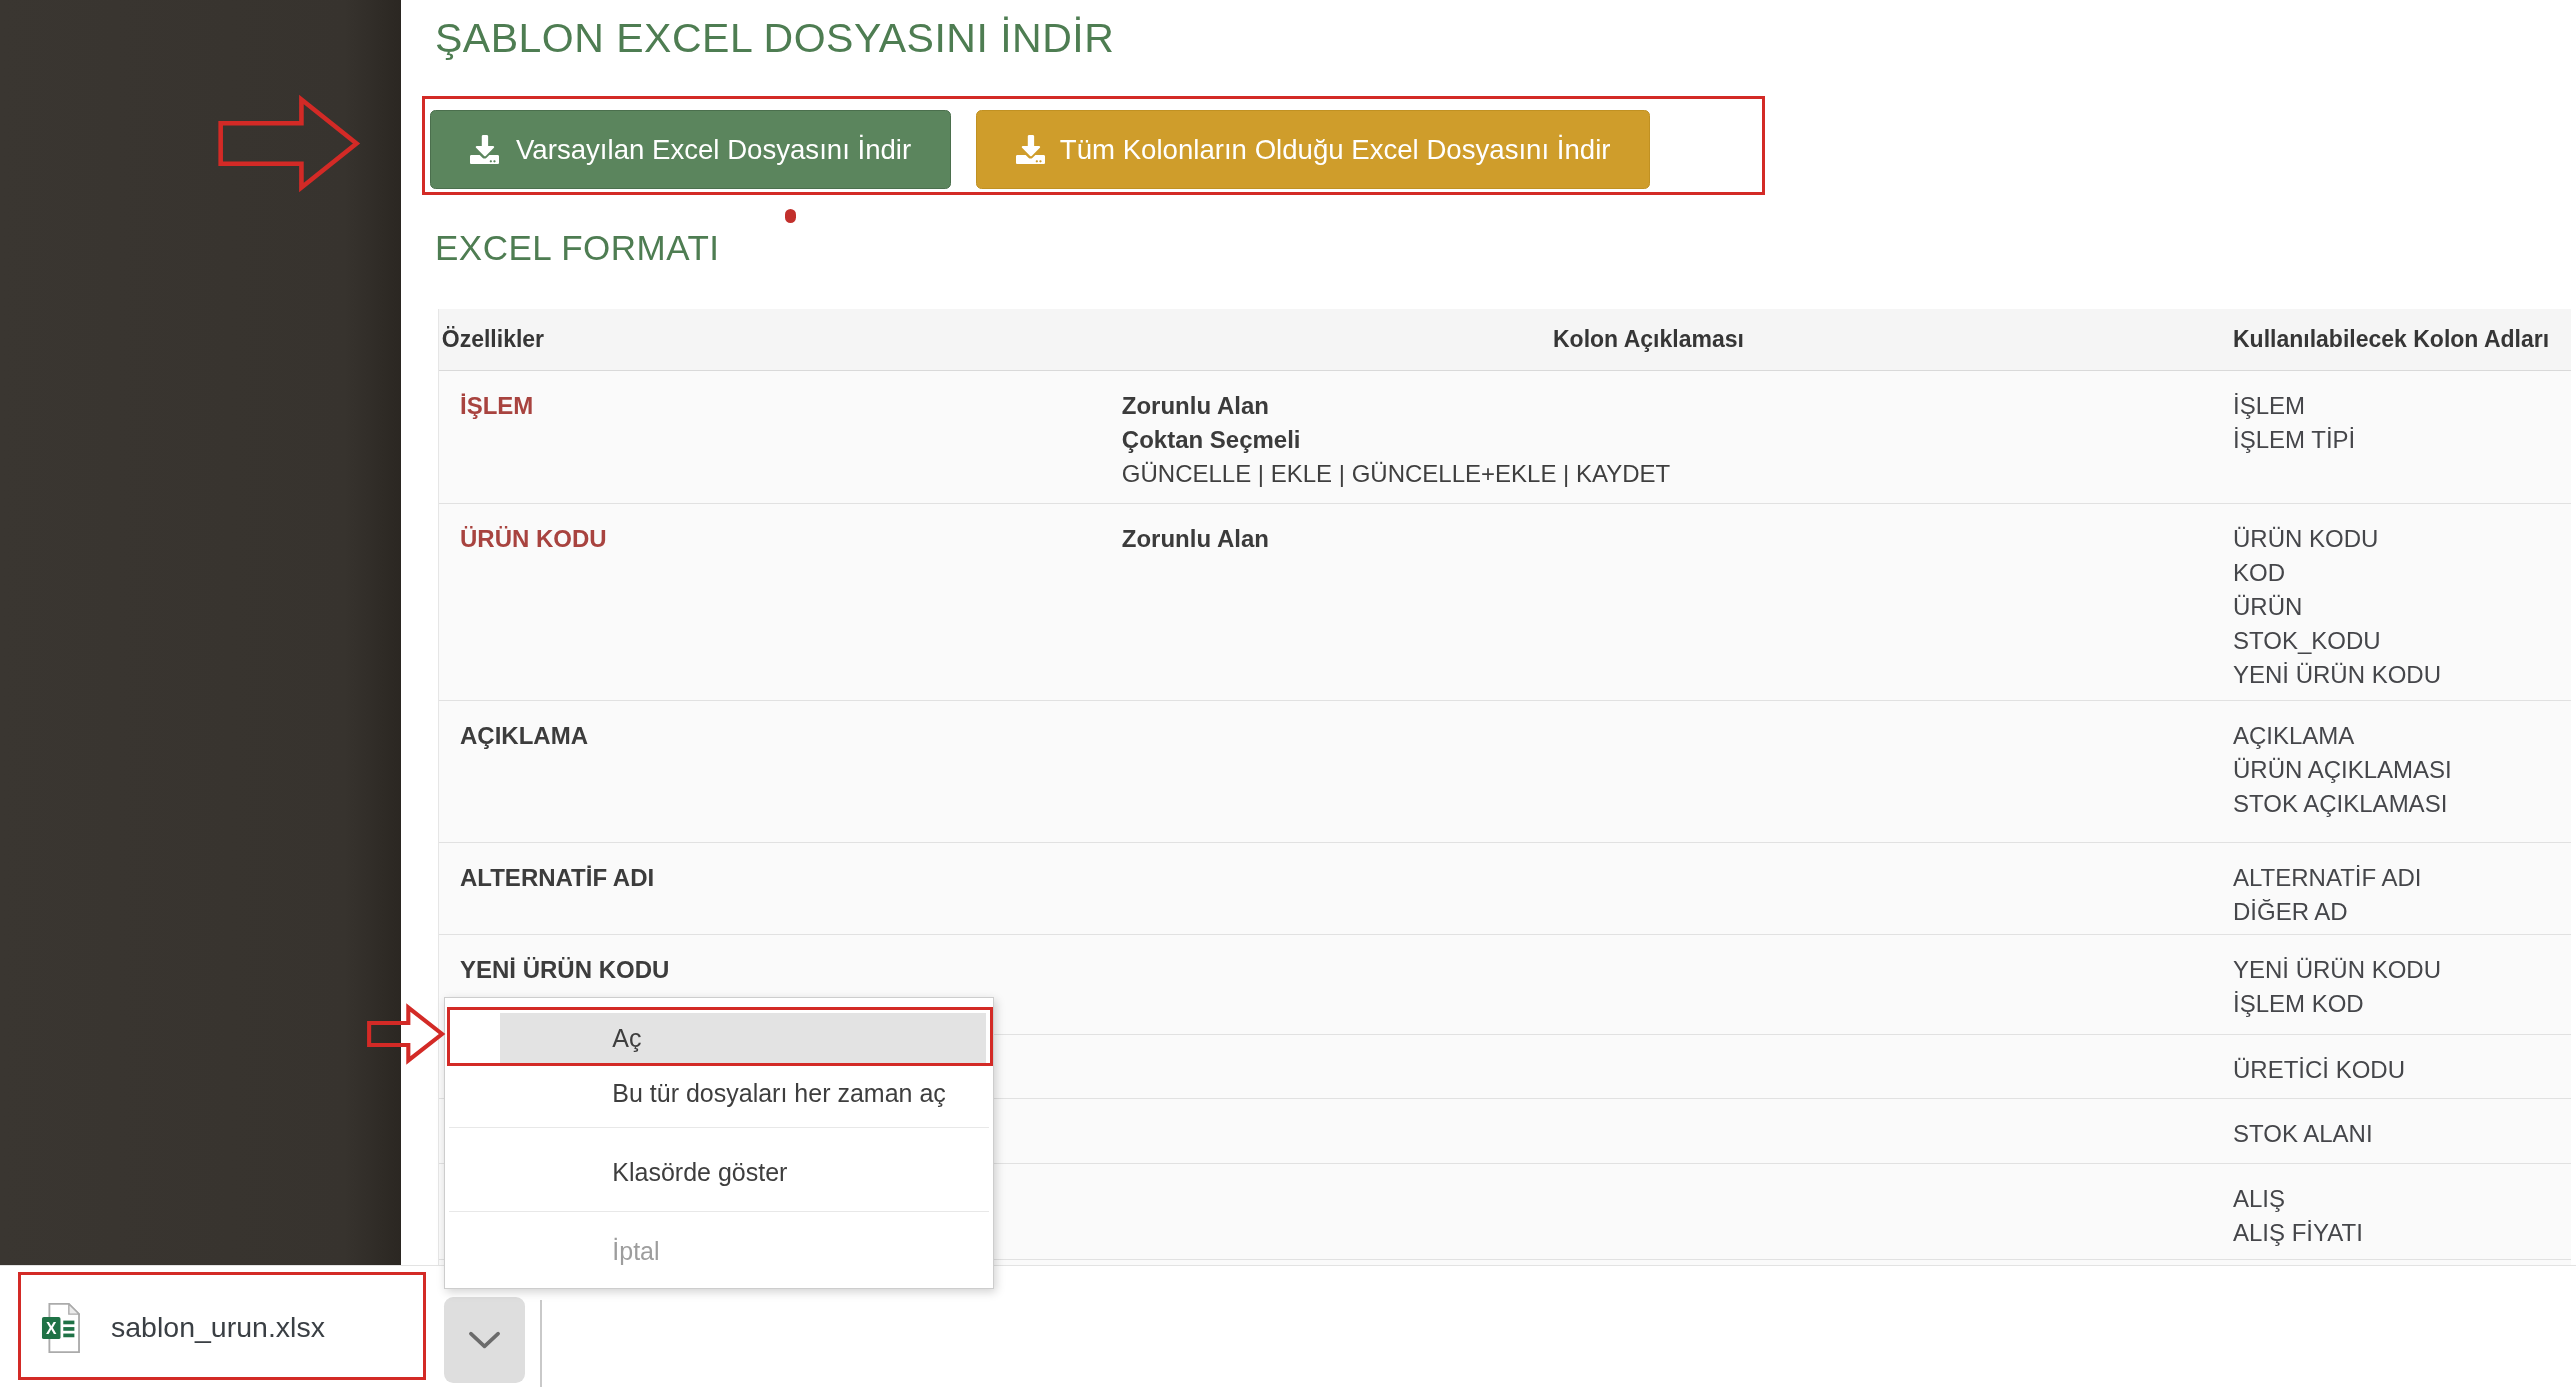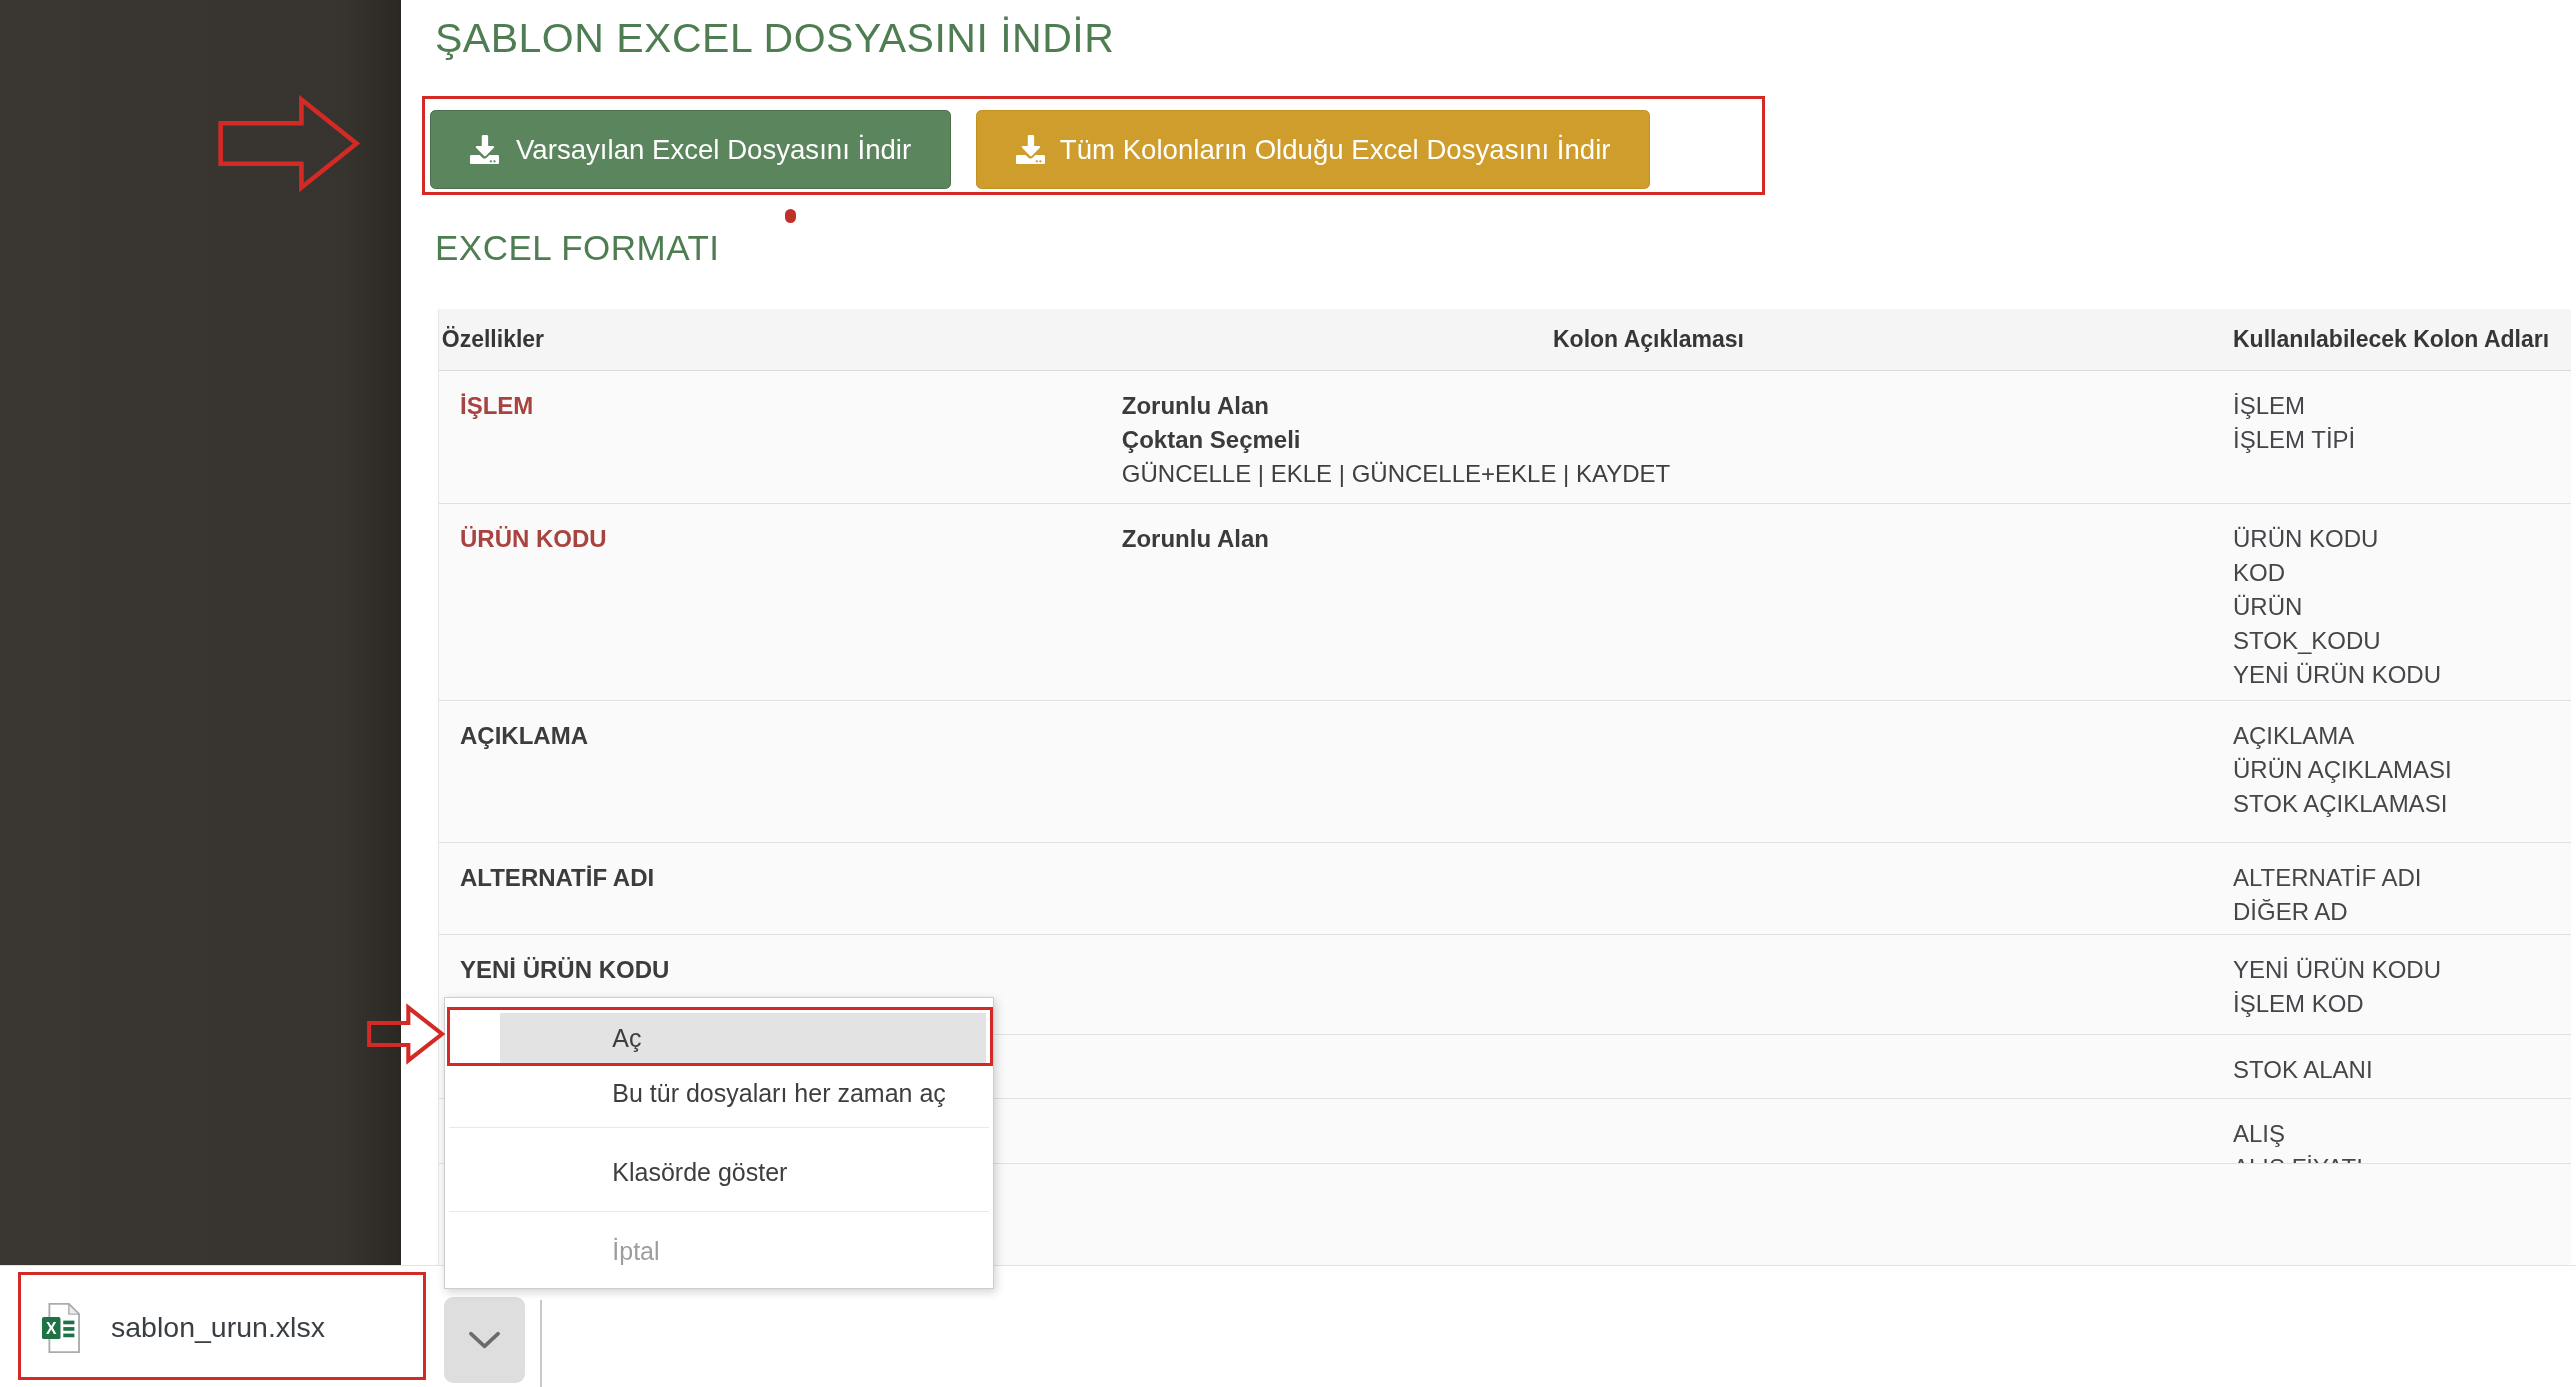--- a/index.html
+++ b/index.html
@@ -204,20 +204,27 @@
     <div class="cell c2"></div>
     <div class="cell c3">
             <div>YENİ ÜRÜN KODU</div>
             <div>İŞLEM KOD</div>
           </div>
   </div>
         <div class="trow">
     <div class="cell c1"></div>
     <div class="cell c2"></div>
     <div class="cell c3">
+            <div>ÜRETİCİ KODU</div>
+          </div>
+  </div>
+        <div class="trow">
+    <div class="cell c1"></div>
+    <div class="cell c2"></div>
+    <div class="cell c3">
             <div>STOK ALANI</div>
           </div>
   </div>
         <div class="trow">
     <div class="cell c1"></div>
     <div class="cell c2"></div>
     <div class="cell c3">
             <div>ALIŞ</div>
             <div>ALIŞ FİYATI</div>
           </div>

